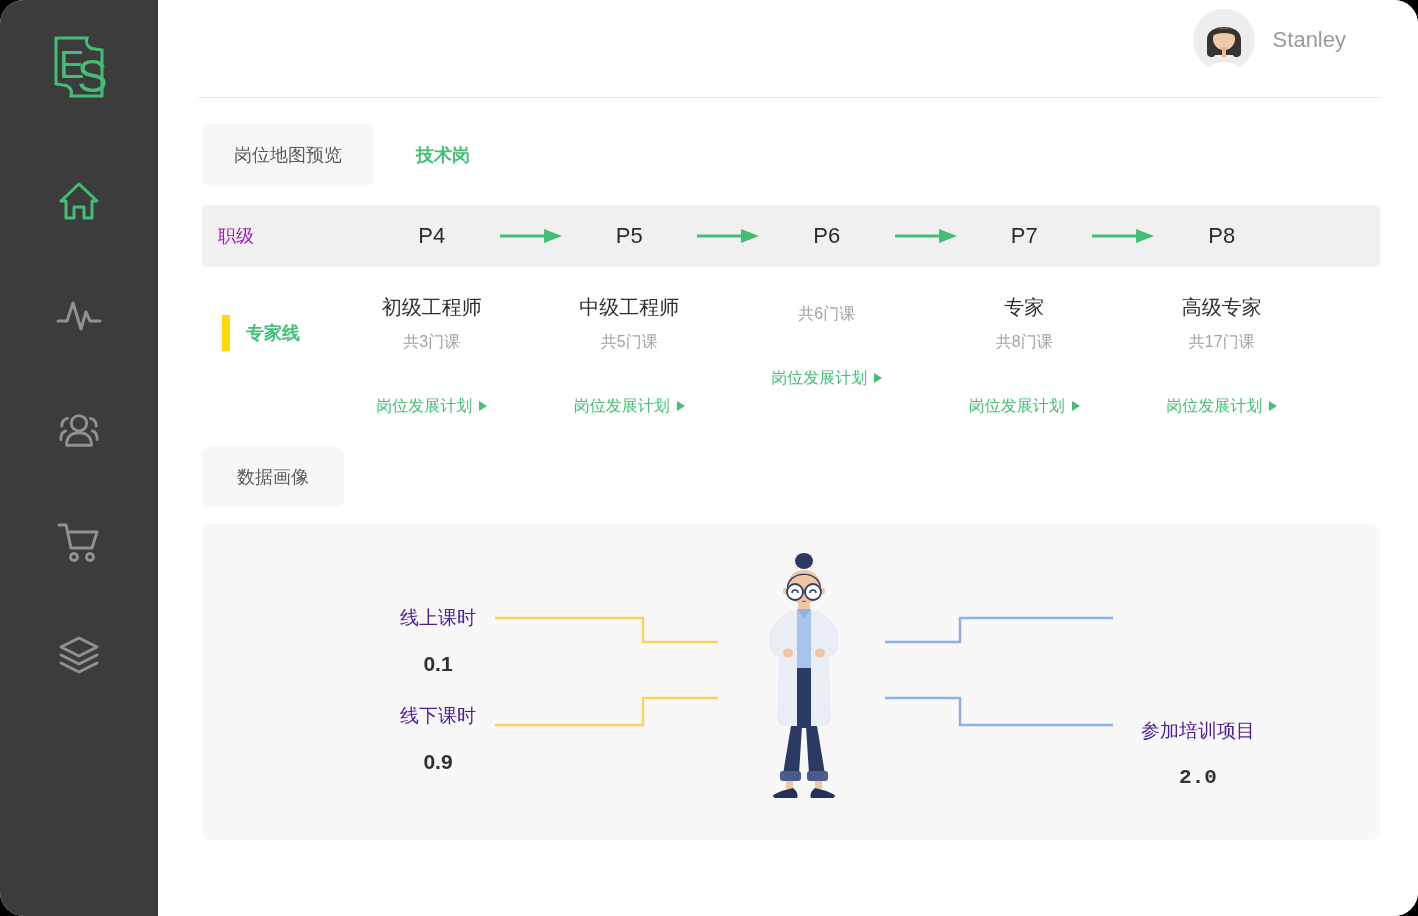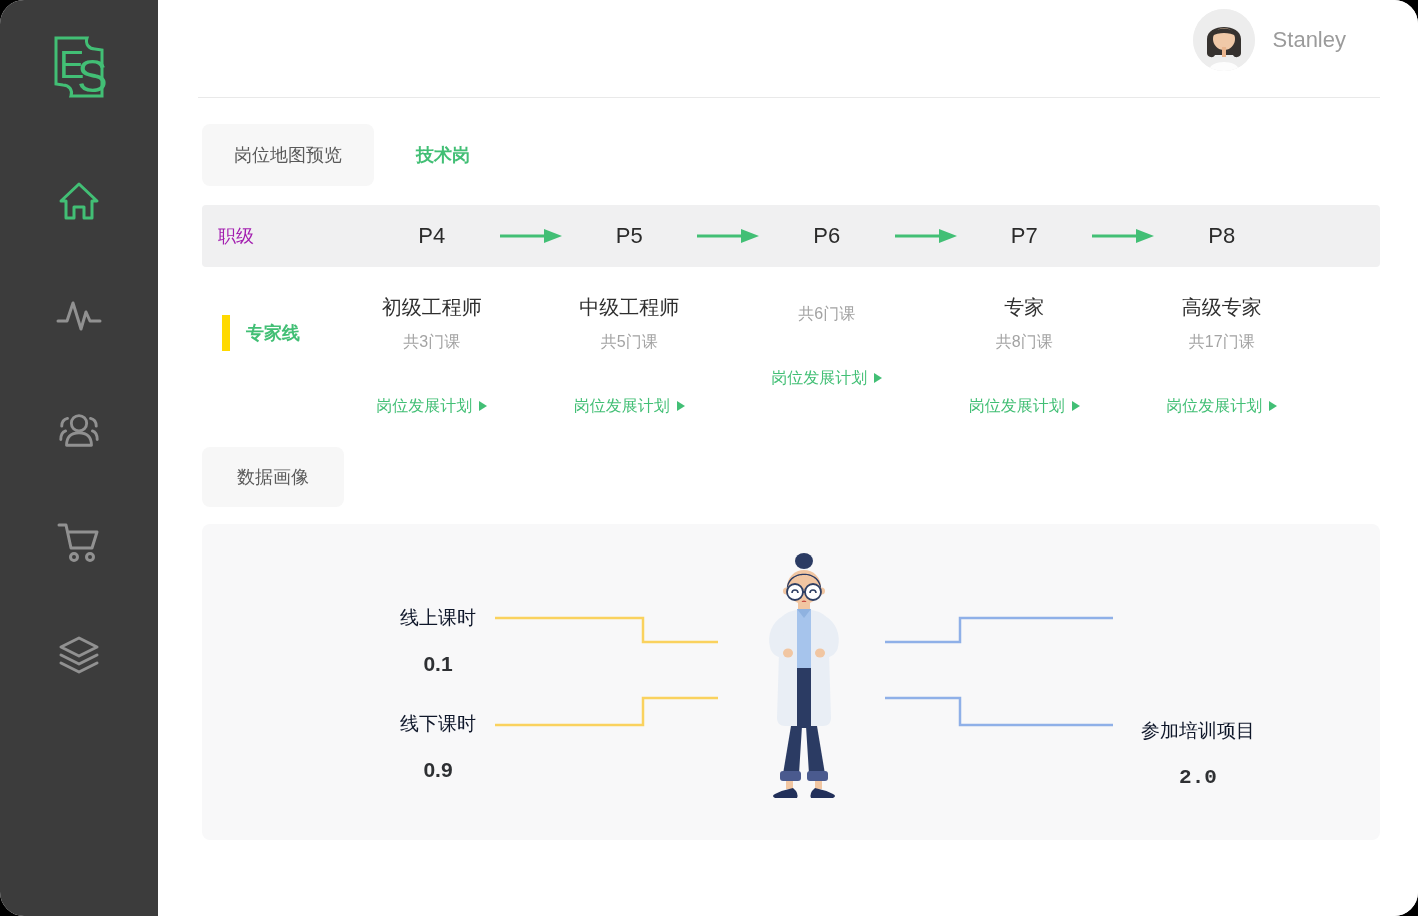--- a/index.html
+++ b/index.html
@@ -45,21 +45,21 @@
   .plan-link { margin-top:42px; font-size:16px; font-weight:500; color:#42bf75; line-height:22px; cursor:pointer; display:inline-flex; align-items:center; }
   .plan-link .tri { display:inline-block; width:0; height:0; border-left:8px solid #42bf75; border-top:5px solid transparent; border-bottom:5px solid transparent; margin-left:7px; }
 
   
   .portrait-btn { margin-top:30px; display:inline-block; background:#f7f7f7; border-radius:8px; height:60px; line-height:60px; padding:0 35px; font-size:18px; color:#5a5a5a; cursor:pointer; }
 
   
   .panel { margin-top:17px; position:relative; width:1178px; height:316px; background:#f8f8f9; border-radius:8px; }
   .panel svg.lines { position:absolute; left:0; top:0; }
   .metric { position:absolute; width:150px; text-align:center; }
-  .metric .m-label { font-size:19px; color:#0f172a; line-height:24px; }
+  .metric .m-label { font-size:19px; color:#4c1d95; line-height:24px; }
   .metric .m-value { margin-top:20px; font-size:21px; font-weight:700; color:#2e3033; line-height:28px; }
   .figure { position:absolute; left:545px; top:26px; width:115px; height:250px; }
 </style>
 </head>
 <body>
 
 <div class="window">
 
   <aside class="sidebar">
     <svg class="logo" viewBox="0 0 60 66" fill="none">
@@ -229,21 +229,21 @@
           <polyline points="293,94 441,94 441,118 516,118" stroke="#fad25e" stroke-width="2.5"></polyline>
           <polyline points="293,201 441,201 441,174 516,174" stroke="#fad25e" stroke-width="2.5"></polyline>
           <polyline points="683,118 758,118 758,94 911,94" stroke="#8fb0e8" stroke-width="2.5"></polyline>
           <polyline points="683,174 758,174 758,201 911,201" stroke="#8fb0e8" stroke-width="2.5"></polyline>
         </svg>
 
         <div class="metric" style="left:161px; top:82px;">
           <div class="m-label">线上课时</div>
           <div class="m-value">0.1</div>
         </div>
-        <div class="metric" style="left:161px; top:188px;">
+        <div class="metric" style="left:161px; top:180px;">
           <div class="m-label">线下课时</div>
           <div class="m-value">0.9</div>
         </div>
         <div class="metric" style="left:911px; top:196px; width:170px;font-family:Liberation Mono, monospace;">
           <div class="m-label">参加培训项目</div>
           <div class="m-value">2.0</div>
         </div>
 
         <svg class="figure" viewBox="0 0 115 250" fill="none">
 

